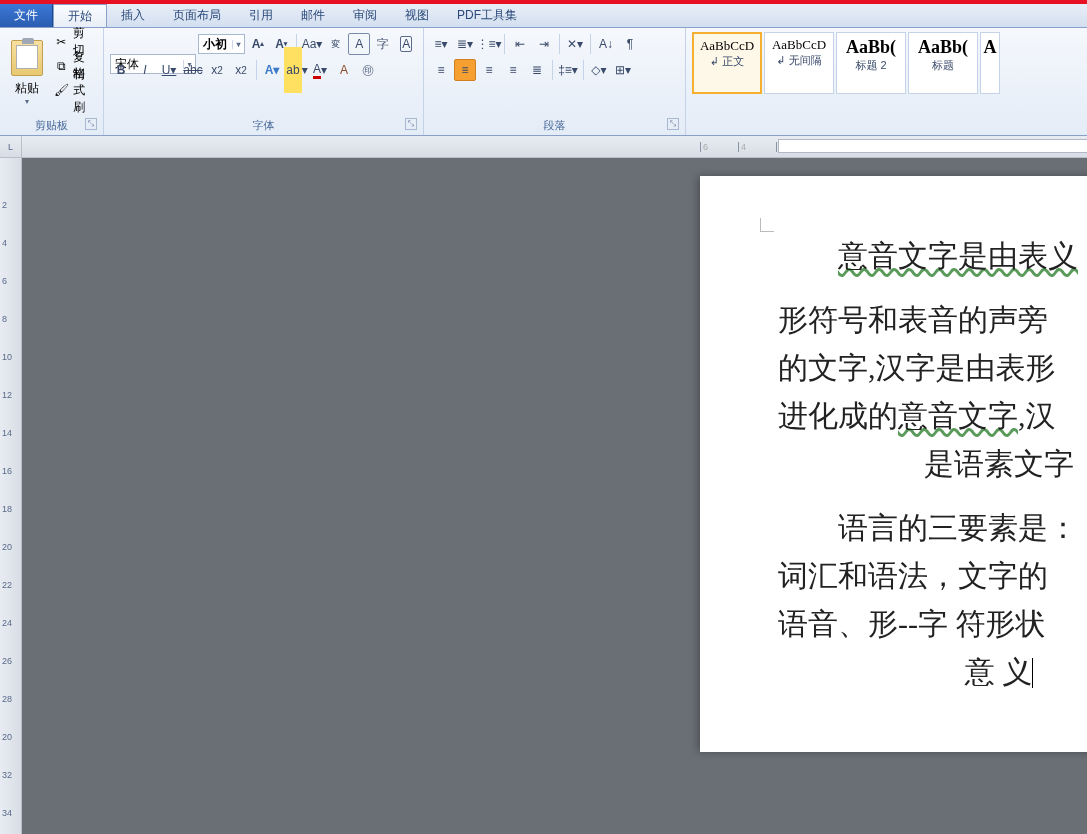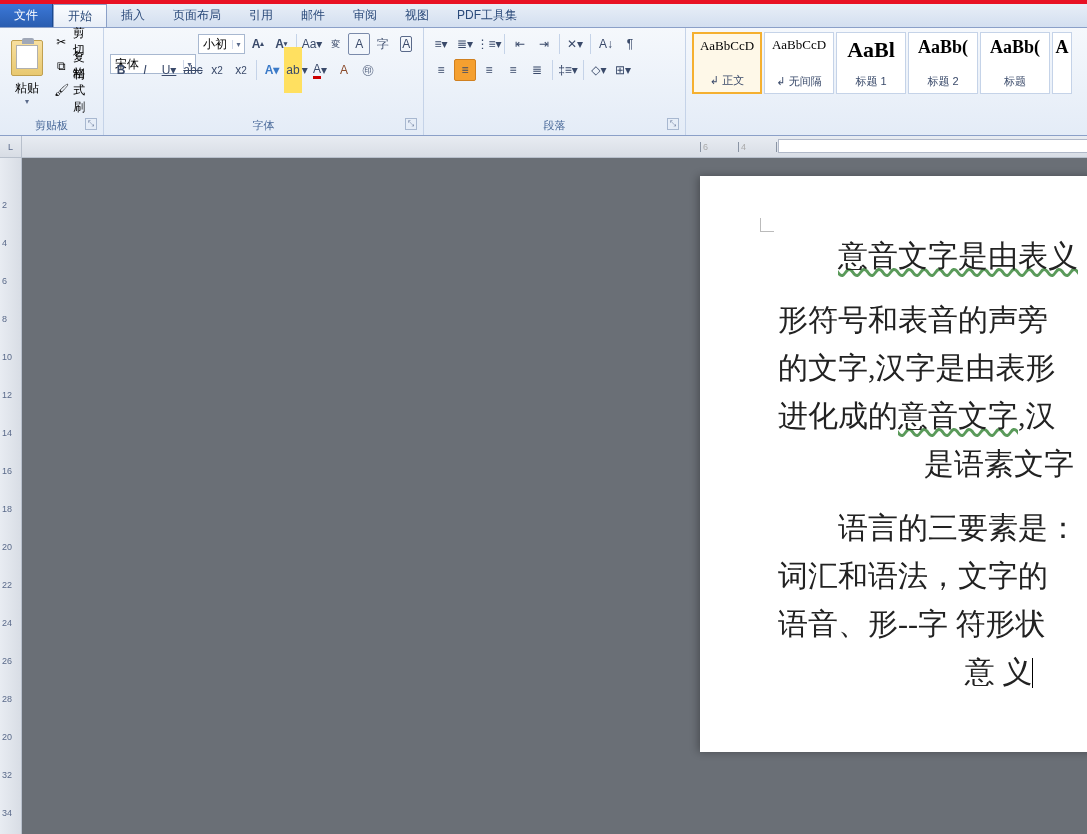--- a/index.html
+++ b/index.html
@@ -27,21 +27,21 @@
 .small-row .icn { width: 16px; height: 16px; display: inline-flex; align-items: center; justify-content: center; }
 
 .font-controls { display: flex; flex-direction: column; gap: 2px; padding: 2px; }
 .row { display: flex; align-items: center; gap: 2px; height: 24px; }
 .combo { display: flex; align-items: center; background: #fff; border: 1px solid #a8b8d0; height: 20px; padding: 0 2px 0 4px; }
 .combo .dd { width: 10px; text-align: center; color: #5a6a8a; font-size: 8px; border-left: 1px solid #d0d8e8; padding-left: 2px; }
 .tbtn { width: 22px; height: 22px; display: flex; align-items: center; justify-content: center; border: 1px solid transparent; border-radius: 2px; color: #3a4a6a; }
 .sep { width: 1px; height: 20px; background: #c5d3e8; margin: 0 2px; }
 
 .style-gallery { display: flex; padding: 2px; gap: 2px; }
-.style-item { width: 70px; height: 62px; background: #fff; border: 1px solid #c5d3e8; display: flex; flex-direction: column; align-items: center; justify-content: space-between; padding: 4px 2px; }
+.style-item { width: 70px; height: 62px; background: #fff; border: 1px solid #c5d3e8; display: flex; flex-direction: column; align-items: center; justify-content: flex-start; padding: 4px 2px; }
 .style-item.sel { border: 2px solid #f5b030; background: #fef8e8; }
 .style-sample { font-family: "SimSun"; }
 .style-name { font-size: 11px; color: #3a4a6a; }
 
 .workspace { position: absolute; top: 136px; left: 0; right: 0; bottom: 0; background: #6a6f76; display: flex; }
 .vruler { width: 22px; background: linear-gradient(90deg,#e8ecf2,#d8dde5); border-right: 1px solid #b8c0cc; position: relative; }
 .vruler-head { height: 22px; background: linear-gradient(#e8ecf2,#d8dde5); border-bottom: 1px solid #b8c0cc; display:flex; align-items:center; justify-content:center; font-size:9px; color:#5a6a8a; }
 .doc-area { flex: 1; position: relative; overflow: hidden; }
 .hruler { height: 22px; background: linear-gradient(#e8ecf2,#d8dde5); border-bottom: 1px solid #b8c0cc; position: relative; }
 .hruler-marks { position: absolute; left: 678px; top: 0; height: 100%; display: flex; font-size: 9px; color: #5a6a8a; }
@@ -108,21 +108,21 @@
     </div>
   </div>
 
   <div class="group" style="width:320px;">
     <div class="group-body font-controls">
       <div class="row">
         <div class="combo" style="width:88px;margin-top:40px;">
           <span style="flex:1;">宋体</span>
           <span class="dd">▾</span>
         </div>
-        <div class="combo" style="width:48px;">
+        <div class="combo" style="width:48px;font-weight:bold;">
           <span style="flex:1;">小初</span>
           <span class="dd">▾</span>
         </div>
         <div class="tbtn" style="font-weight:bold;">A<sup style="font-size:7px;">▴</sup></div>
         <div class="tbtn" style="font-weight:bold;">A<sup style="font-size:7px;">▾</sup></div>
         <div class="sep"></div>
         <div class="tbtn">Aa▾</div>
         <div class="tbtn">
             <span style="font-size:9px;">変</span>
           </div>
@@ -190,24 +190,20 @@
   <div class="group" style="flex:1;border-right:none;">
     <div class="group-body">
       <div class="style-gallery" id="style-gallery">
           <div class="style-item sel">
             <div class="style-sample" style="font-size:13px;">AaBbCcD</div>
             <div class="style-name">↲ 正文</div>
           </div>
           <div class="style-item">
             <div class="style-sample" style="font-size:13px;">AaBbCcD</div>
             <div class="style-name">↲ 无间隔</div>
-          </div>
-          <div class="style-item">
-            <div class="style-sample" style="font-size:22px;font-weight:bold;">AaBl</div>
-            <div class="style-name">标题 1</div>
           </div>
           <div class="style-item">
             <div class="style-sample" style="font-size:18px;font-weight:bold;">AaBb(</div>
             <div class="style-name">标题 2</div>
           </div>
           <div class="style-item">
             <div class="style-sample" style="font-size:18px;font-weight:bold;">AaBb(</div>
             <div class="style-name">标题</div>
           </div>
           <div class="style-item" style="width: 20px; overflow: hidden;">

